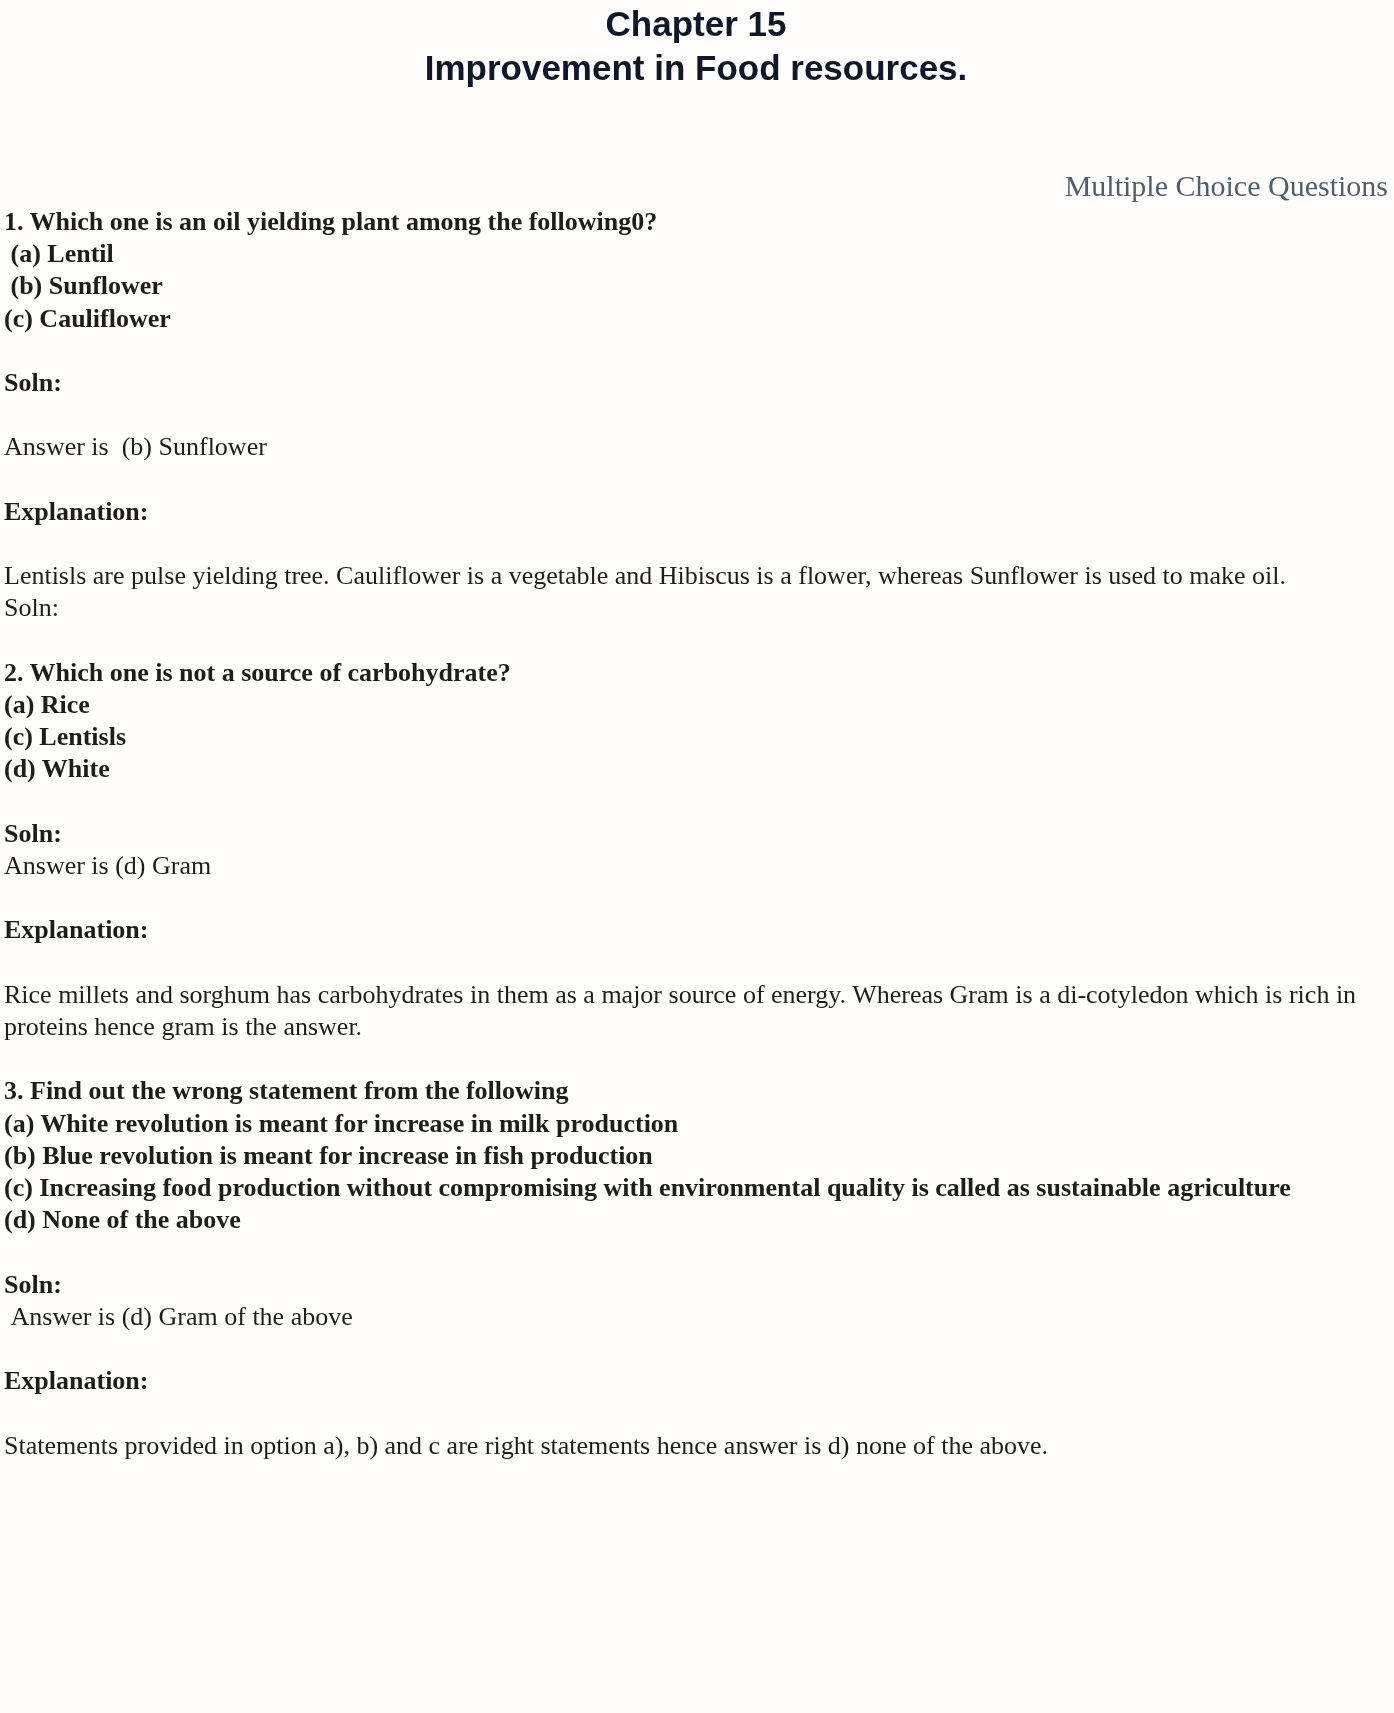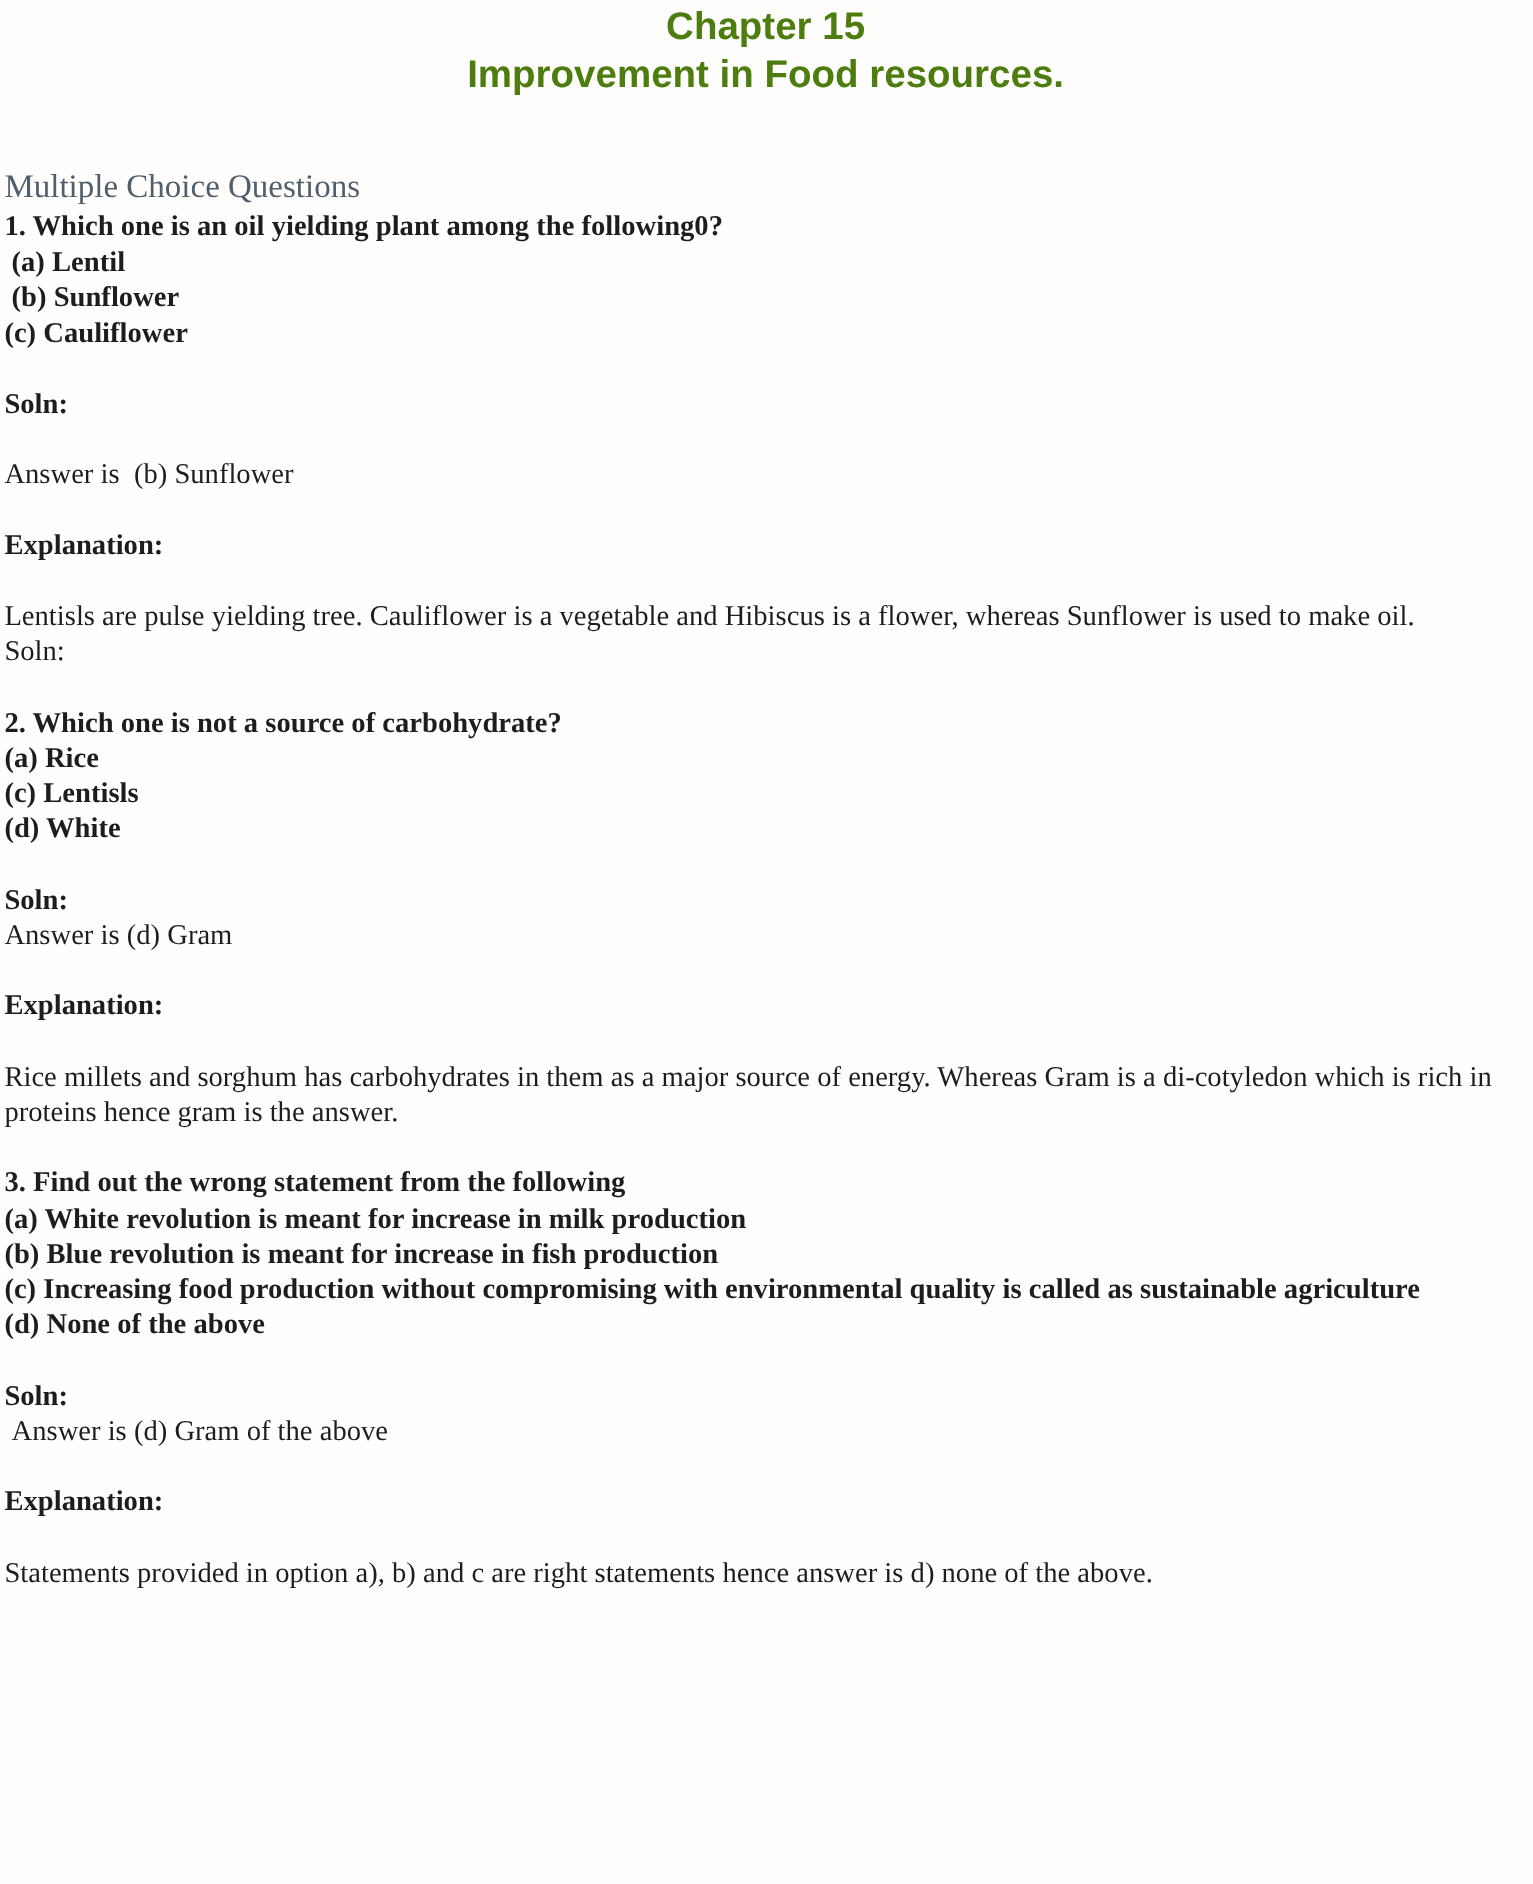--- a/index.html
+++ b/index.html
@@ -24,29 +24,29 @@
     line-height: 32.2px;
     white-space: pre-wrap;
   }
   .b { font-weight: bold; }
   .title-line {
     font-family: "Liberation Sans", sans-serif;
     font-weight: bold;
     font-size: 35px;
     line-height: 44px;
     text-align: center;
-    color: #4d7c0f;
+    color: #0f172a;
     white-space: pre-wrap;
   }
   .mcq-heading {
     font-size: 30px;
     line-height: 40px;
-    text-align: left;
+    text-align: right;
     color: #4f5f6e;
-    margin-top: 60px;
+    margin-top: 76px;
     white-space: pre-wrap;
   }
   
   .sp { margin-top: 32.2px; }
 </style>
 </head>
 <body>
 
 <div class="doc">
 

